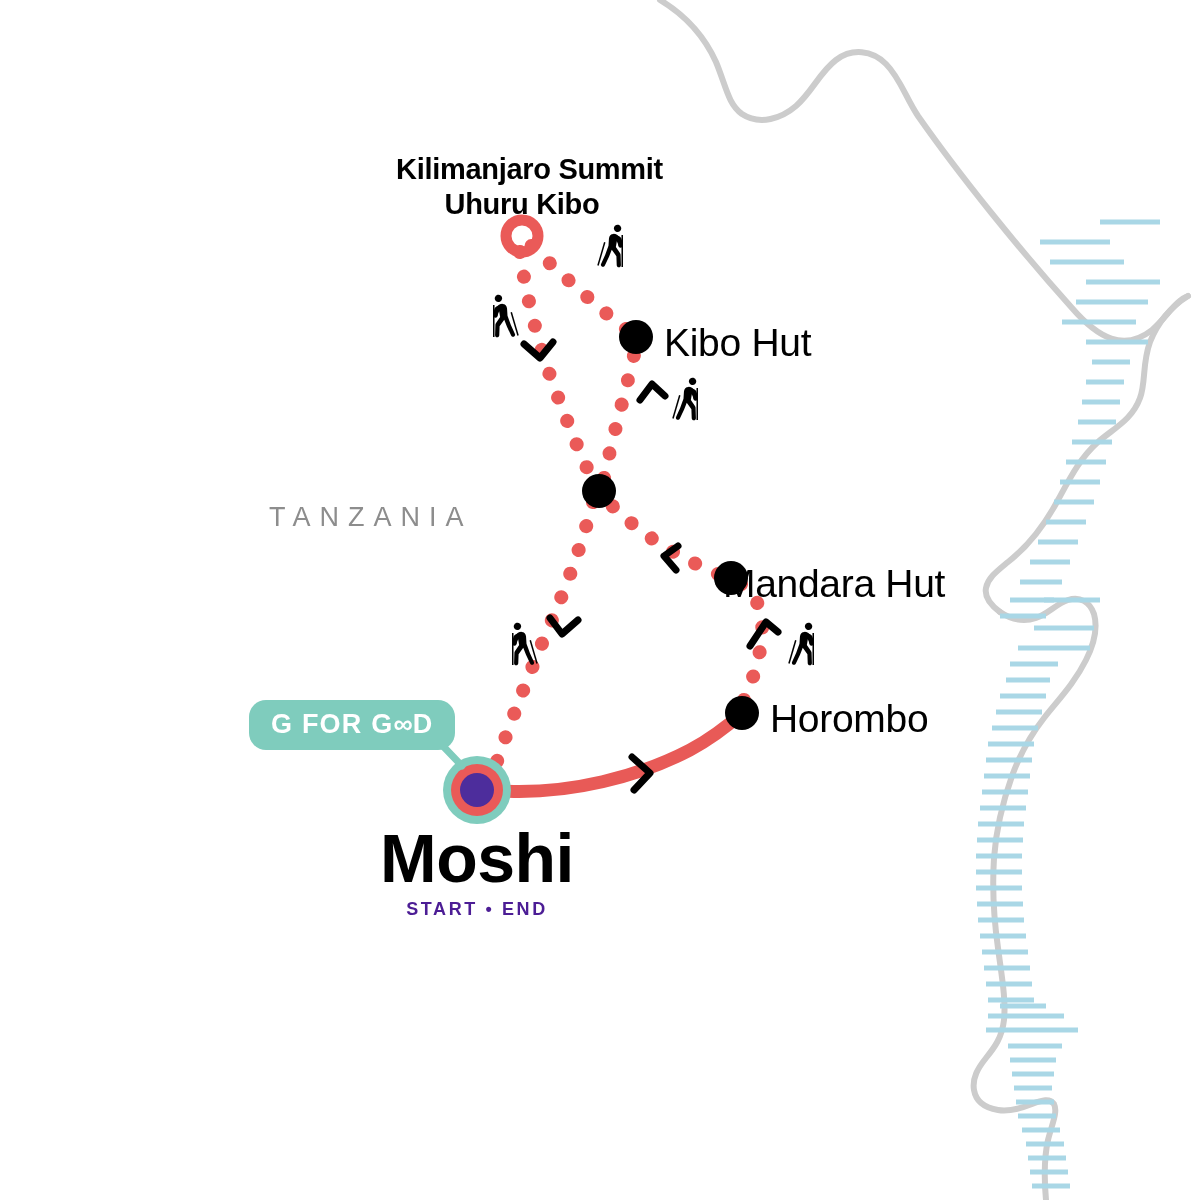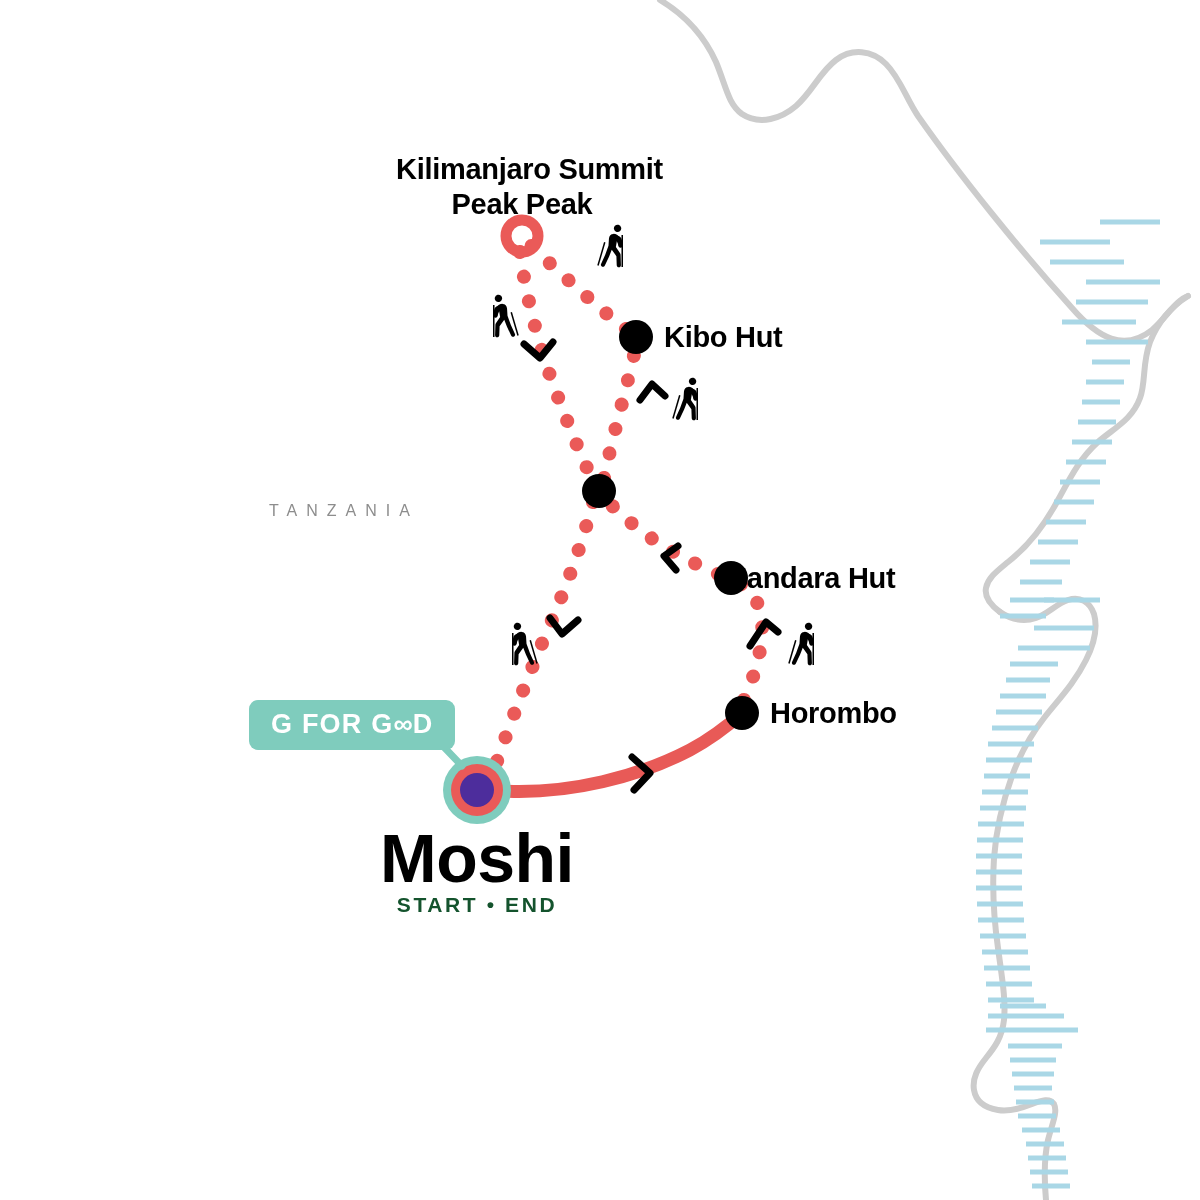--- a/index.html
+++ b/index.html
@@ -23,64 +23,64 @@
     width: 1200px;
     height: 1200px;
   }
   .map-label {
     position: absolute;
     white-space: nowrap;
     pointer-events: none;
   }
   .hut-label {
     font-family: "Liberation Sans", sans-serif;
-    font-size: 29px;
-    font-weight: 700;
+    font-size: 39px;
+    font-weight: 400;
     color: #000000;
     letter-spacing: -0.3px;
   }
   .summit-label {
     font-family: "Liberation Sans", sans-serif;
     font-size: 29px;
     font-weight: 700;
     color: #000000;
     text-align: center;
     line-height: 1.22;
     letter-spacing: -0.3px;
   }
   .country-label {
     font-family: "Liberation Sans", sans-serif;
-    font-size: 16px;
+    font-size: 27px;
     font-weight: 400;
     color: #8d8d8d;
     letter-spacing: 9px;
   }
   .city-name {
     font-family: "Liberation Sans", sans-serif;
     font-size: 68px;
     font-weight: 700;
     color: #000000;
     text-align: center;
     letter-spacing: -0.5px;
     line-height: 1;
   }
   .city-sub {
     font-family: "Liberation Sans", sans-serif;
-    font-size: 21px;
+    font-size: 18px;
     font-weight: 700;
-    color: #14532d;
+    color: #4c1d95;
     text-align: center;
     letter-spacing: 2.6px;
     line-height: 1;
-    margin-top: 2px;
+    margin-top: 8px;
   }
   .badge {
     position: absolute;
     background: #7fccbd;
-    border-radius: 9px;
+    border-radius: 17px;
     padding: 11px 22px 12px 22px;
     font-family: "Liberation Sans", sans-serif;
     font-size: 27px;
     font-weight: 700;
     color: #ffffff;
     letter-spacing: 1.2px;
     line-height: 1;
   }
   .badge-infinity {
     letter-spacing: 0;
@@ -279,21 +279,21 @@
       <circle cx="477" cy="790" r="17" fill="#4d2d9c"></circle>
     </g>
 
     <g>
       <path d="M 441 744 L 462 766" stroke="#7fccbd" stroke-width="7" stroke-linecap="round" fill="none"></path>
     </g>
   </svg>
 
   <div class="map-label summit-label" style="left:396px; top:152px; width:252px;">
     <div>Kilimanjaro Summit</div>
-    <div>Peak Peak</div>
+    <div>Uhuru Kibo</div>
   </div>
 
   <div class="map-label hut-label" style="left:664px; top:321px;">Kibo Hut</div>
 
 
   <div class="map-label hut-label" style="left:723px; top:562px;">Mandara Hut</div>
 
   <div class="map-label hut-label" style="left:770px; top:697px;">Horombo</div>
 
   <div class="map-label country-label" style="left:269px; top:502px;">TANZANIA</div>

